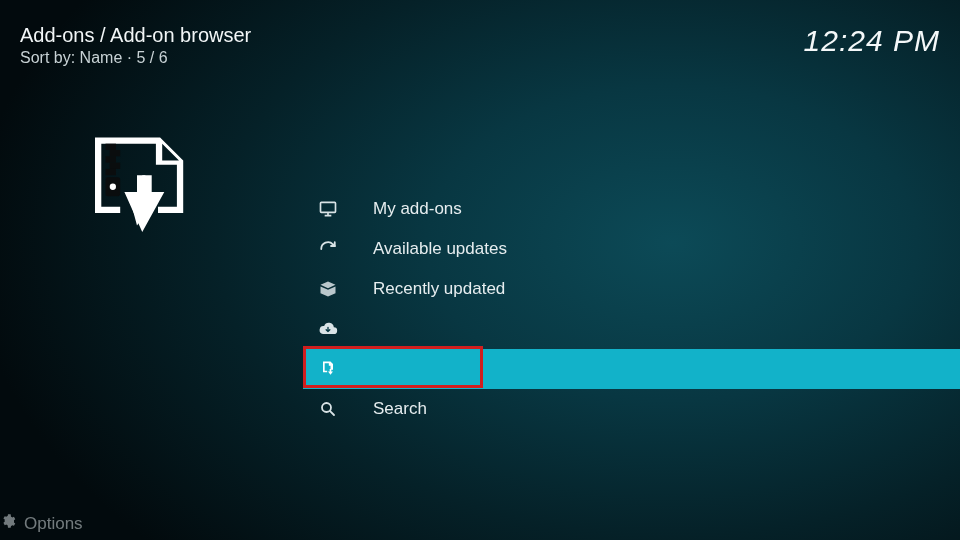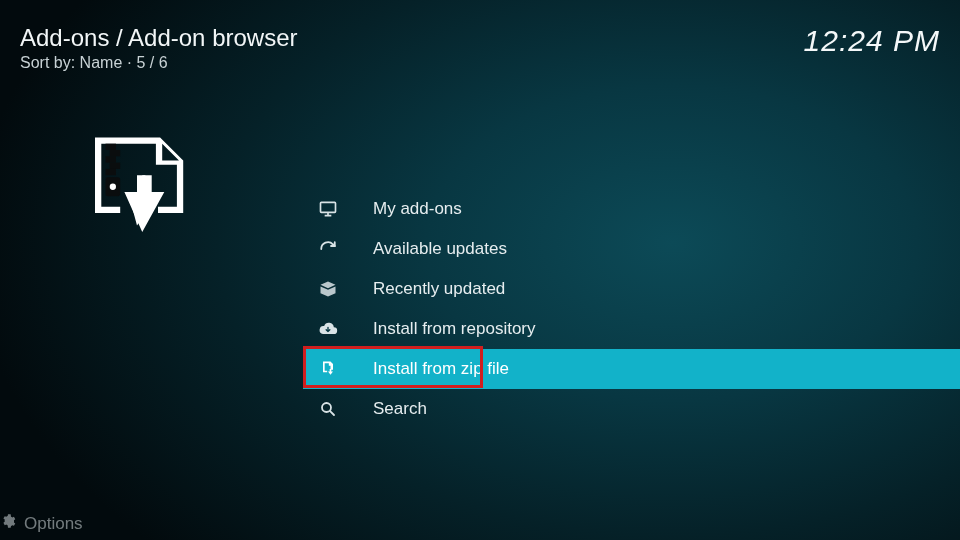--- a/index.html
+++ b/index.html
@@ -8,21 +8,21 @@
     font-family: "Segoe UI", Arial, sans-serif;
     background: radial-gradient(ellipse 700px 450px at 70% 45%, #0c4a57 0%, #083742 35%, #052128 65%, #020a0d 100%);
     color: #e9eef0;
     position: relative;
   }
   .header {
     position: absolute;
     top: 24px; left: 20px; right: 20px;
     display: flex; justify-content: space-between; align-items: flex-start;
   }
-  .breadcrumb { font-size: 24px; font-weight: 400; color: #f2f6f7; }
+  .breadcrumb { font-size: 20px; font-weight: 400; color: #f2f6f7; }
   .sortline { font-size: 16px; color: #c8d2d5; margin-top: 2px; }
   .clock { font-size: 30px; font-weight: 300; color: #f4f8f9; letter-spacing: 1px; font-style: italic; }
   .sidebar-icon {
     position: absolute;
     left: 74px; top: 129px;
     width: 126px; height: 126px;
   }
   .menu {
     position: absolute;
     left: 303px; right: 0; top: 189px;
@@ -126,31 +126,29 @@
     <span>Recently updated</span>
   </div>
 
   <div class="menu-item">
     <span class="menu-icon">
       <svg viewBox="0 0 24 24" width="20" height="20" fill="#d9e3e6">
           <path d="M19 18a4 4 0 0 0 0-8 6 6 0 0 0-11.6-1.5A4.5 4.5 0 0 0 6 18h13z"></path>
           <path d="M12 10v5m0 0l-2.2-2.2M12 15l2.2-2.2" stroke="#083742" stroke-width="1.6" fill="none" stroke-linecap="round"></path>
         </svg>
     </span>
-    <span>Install from repository</span>
   </div>
 
   <div class="menu-item selected">
     <span class="menu-icon">
       <svg viewBox="0 0 24 24" width="20" height="20" fill="#ffffff">
           <path d="M6 3h9l3 3v7h-3V8h-2V5H8v9h3v2H6z"></path>
           <path d="M14 12h2v3h2l-3 4-3-4h2z"></path>
         </svg>
     </span>
-    <span>Install from zip file</span>
   </div>
 
   <div class="menu-item">
     <span class="menu-icon">
       <svg viewBox="0 0 24 24" width="18" height="18" fill="none" stroke="#d9e3e6" stroke-width="2.4" stroke-linecap="round">
           <circle cx="10" cy="10" r="6"></circle>
           <path d="M20 20l-5.2-5.2"></path>
         </svg>
     </span>
     <span>Search</span>

